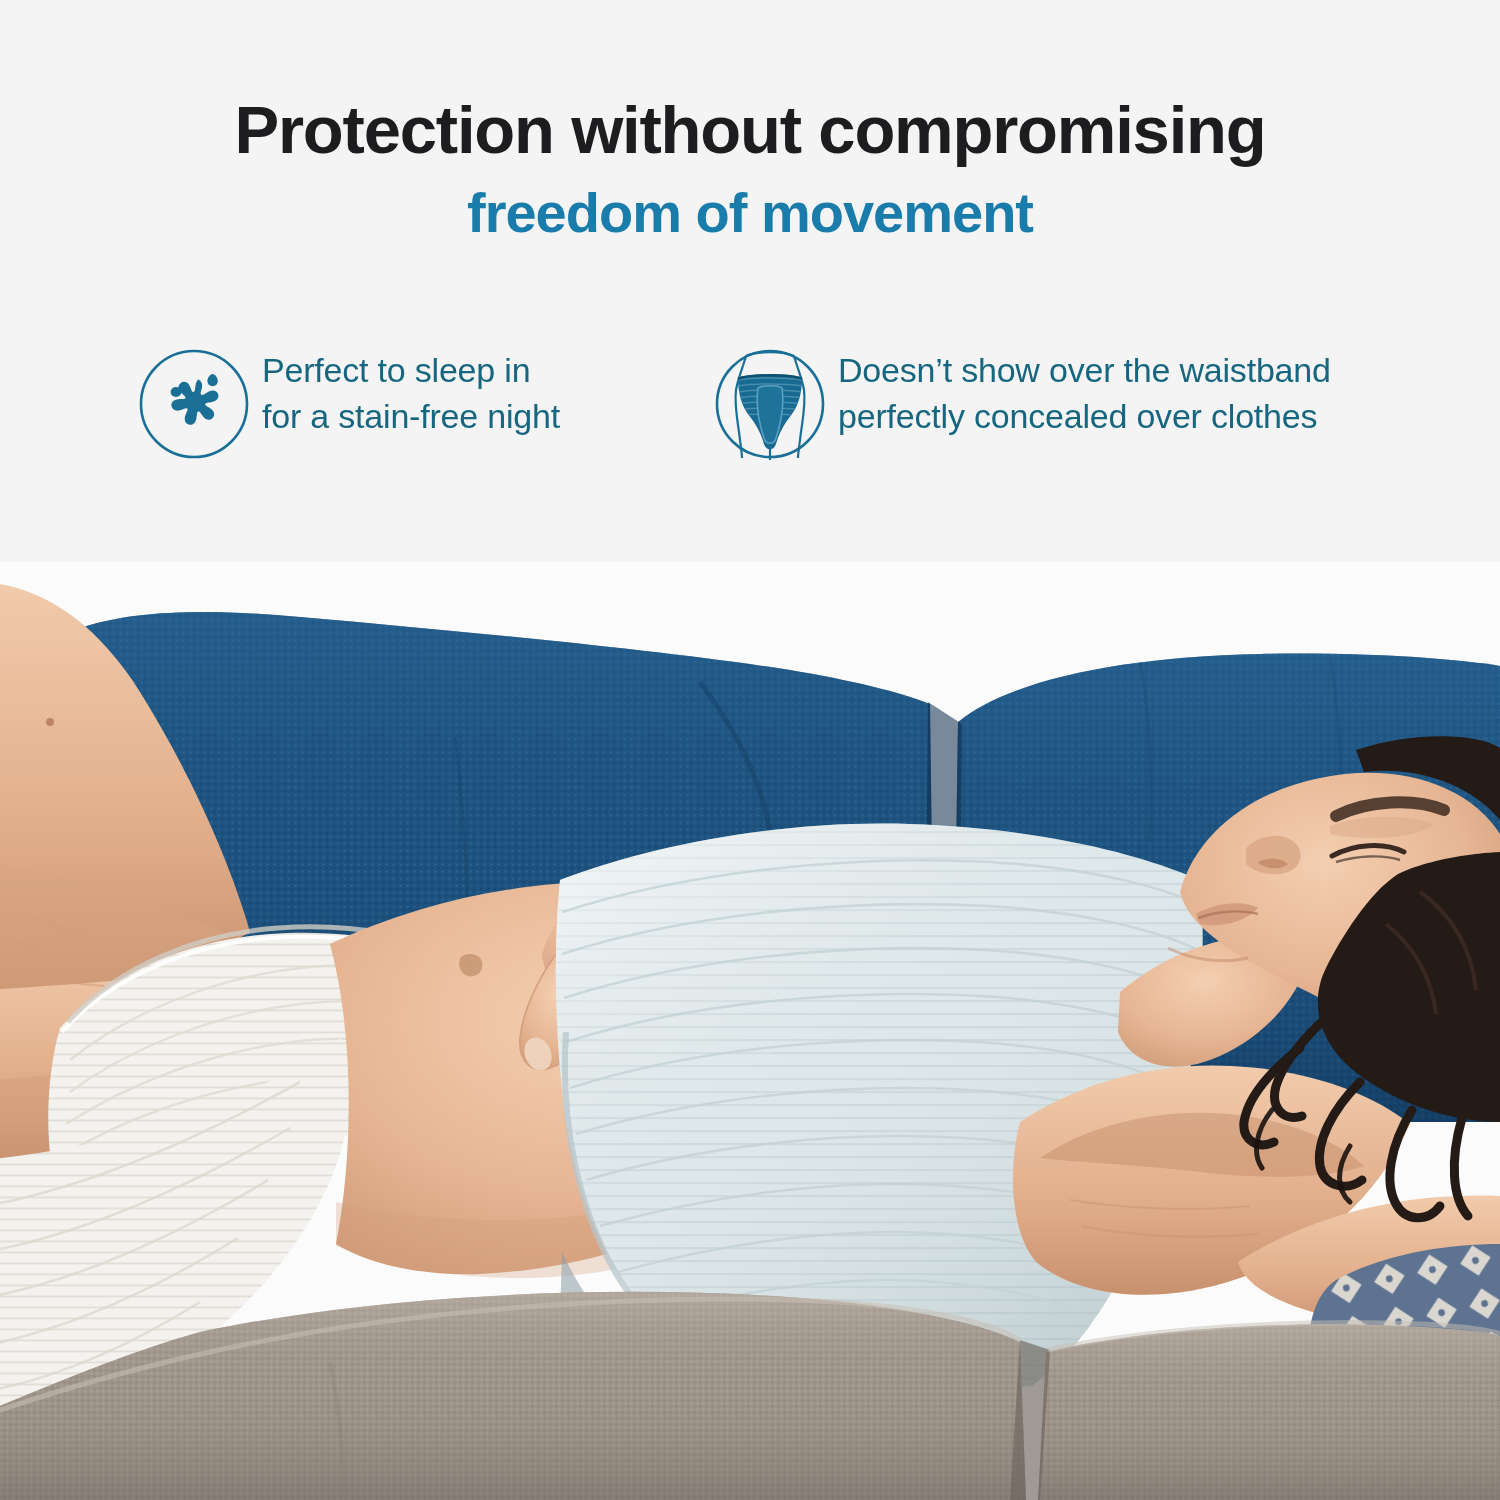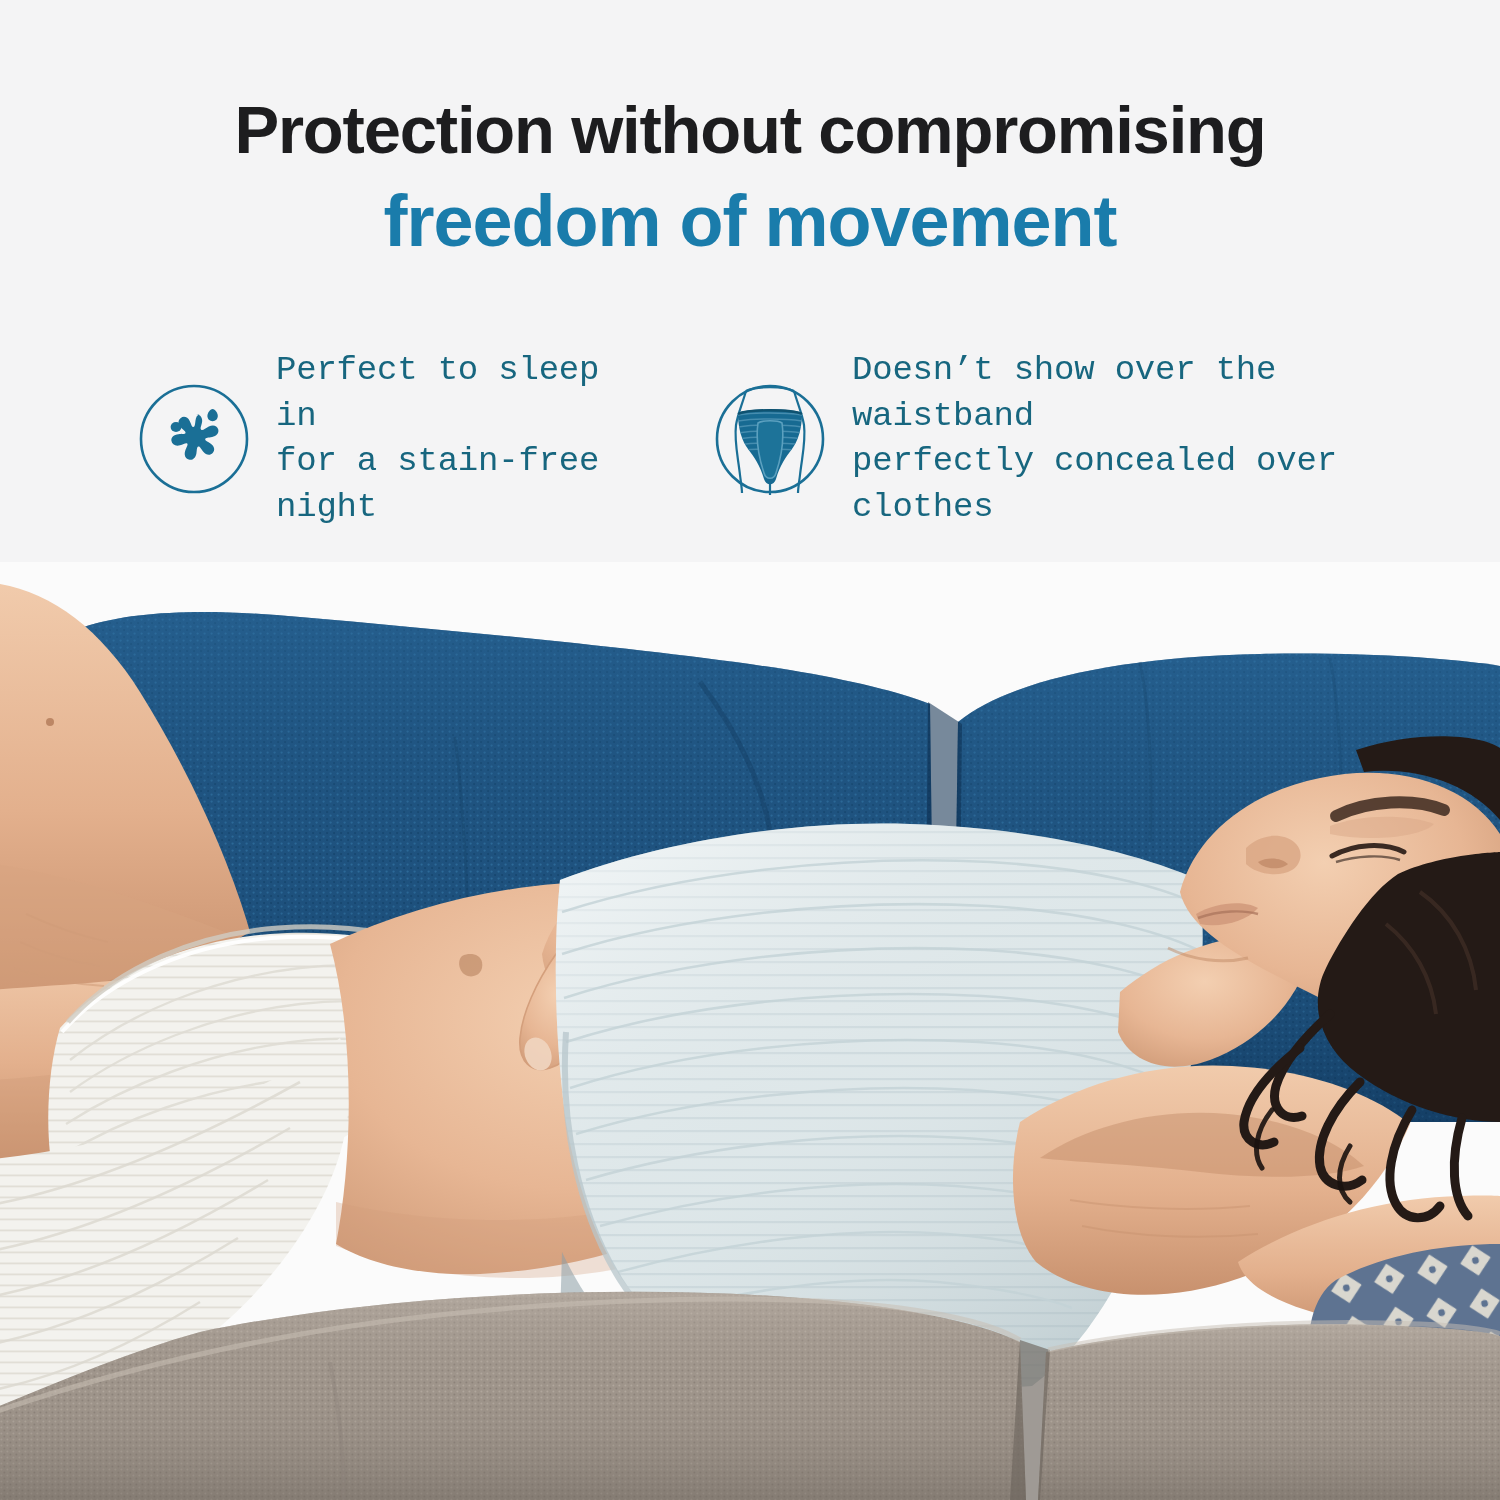--- a/index.html
+++ b/index.html
@@ -38,41 +38,39 @@
   .headline-line1 {
     display: block;
     font-size: 67px;
     font-weight: 700;
     letter-spacing: -1.2px;
     color: #1d1d1f;
     line-height: 1.0;
   }
   .headline-line2 {
     display: block;
-    font-size: 72px;
+    font-size: 56px;
     font-weight: 700;
     letter-spacing: -1.0px;
     color: #1a7cab;
     line-height: 1.0;
     margin-top: 22px;
   }
 
   
   .features {
     position: absolute;
     left: 0; top: 348px;
     width: 1500px;
     display: flex;
     align-items: flex-start;
   }
   .feature {
     display: flex;
-    align-items: center;
-    gap: 26px;
-    font-family: Liberation Mono, monospace;
+    gap: 12px;
   }
   .feature-left  { margin-left: 138px; width: 520px; }
   .feature-right { margin-left: 56px;  width: 720px; }
 
   .feature-icon {
     flex: 0 0 auto;
     width: 112px;
     height: 112px;
     position: relative;
   }

